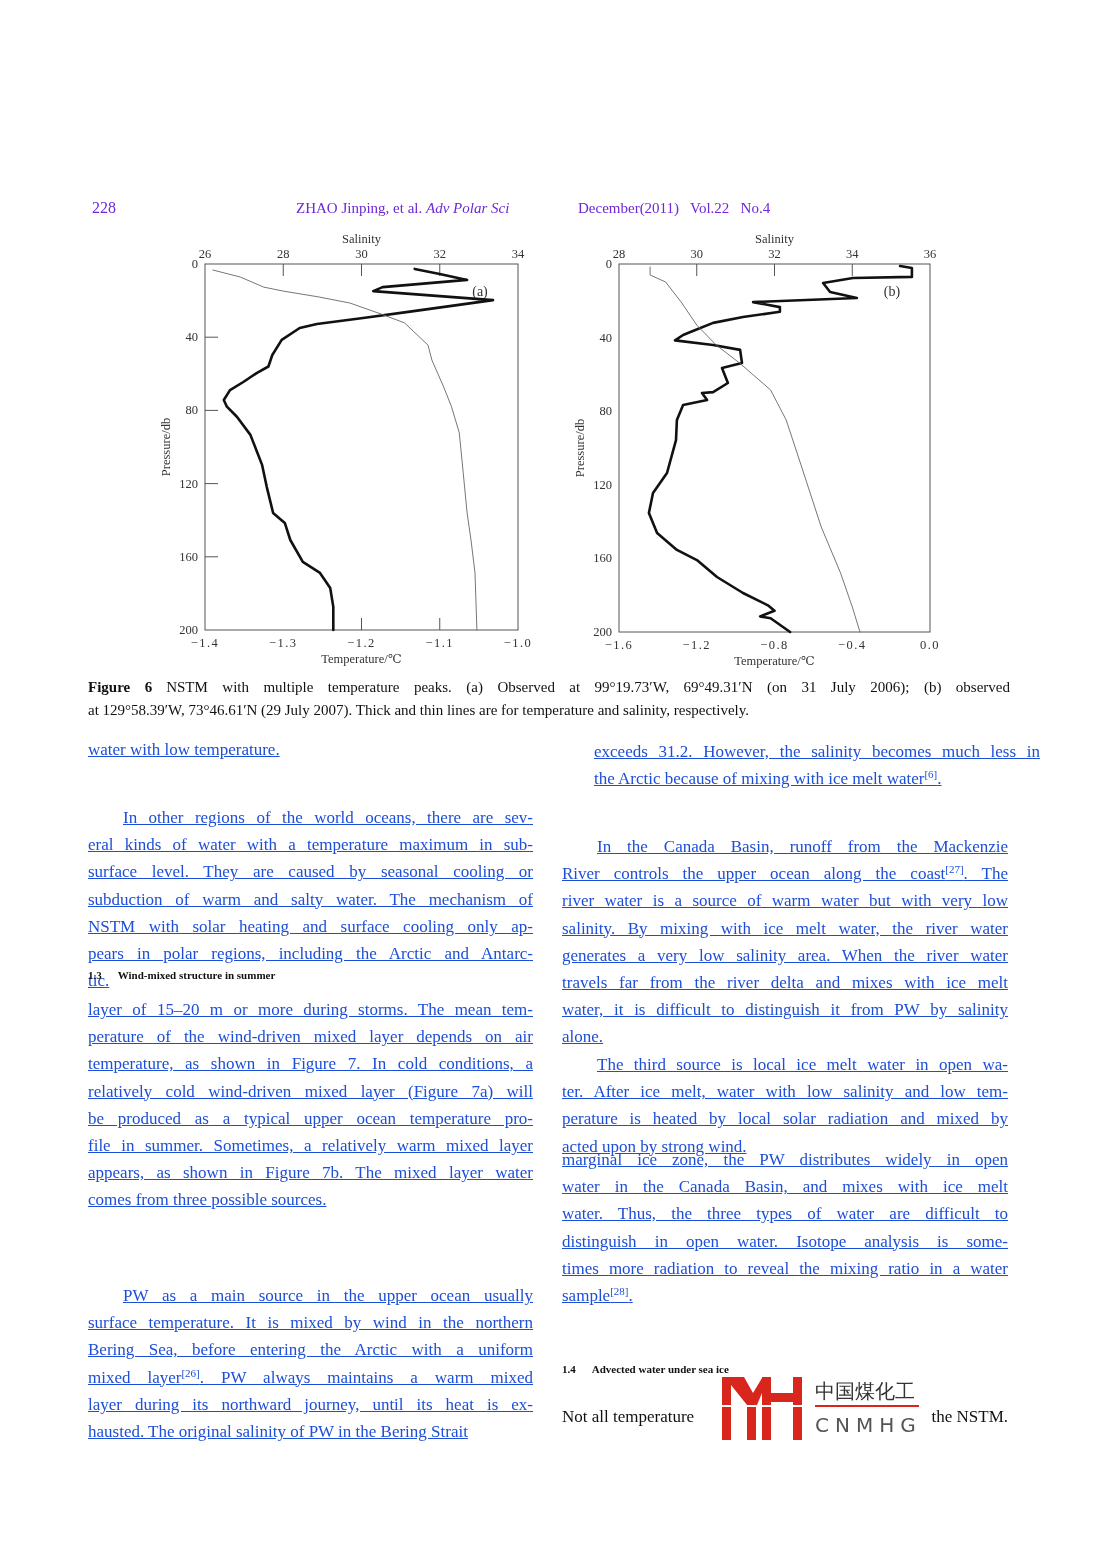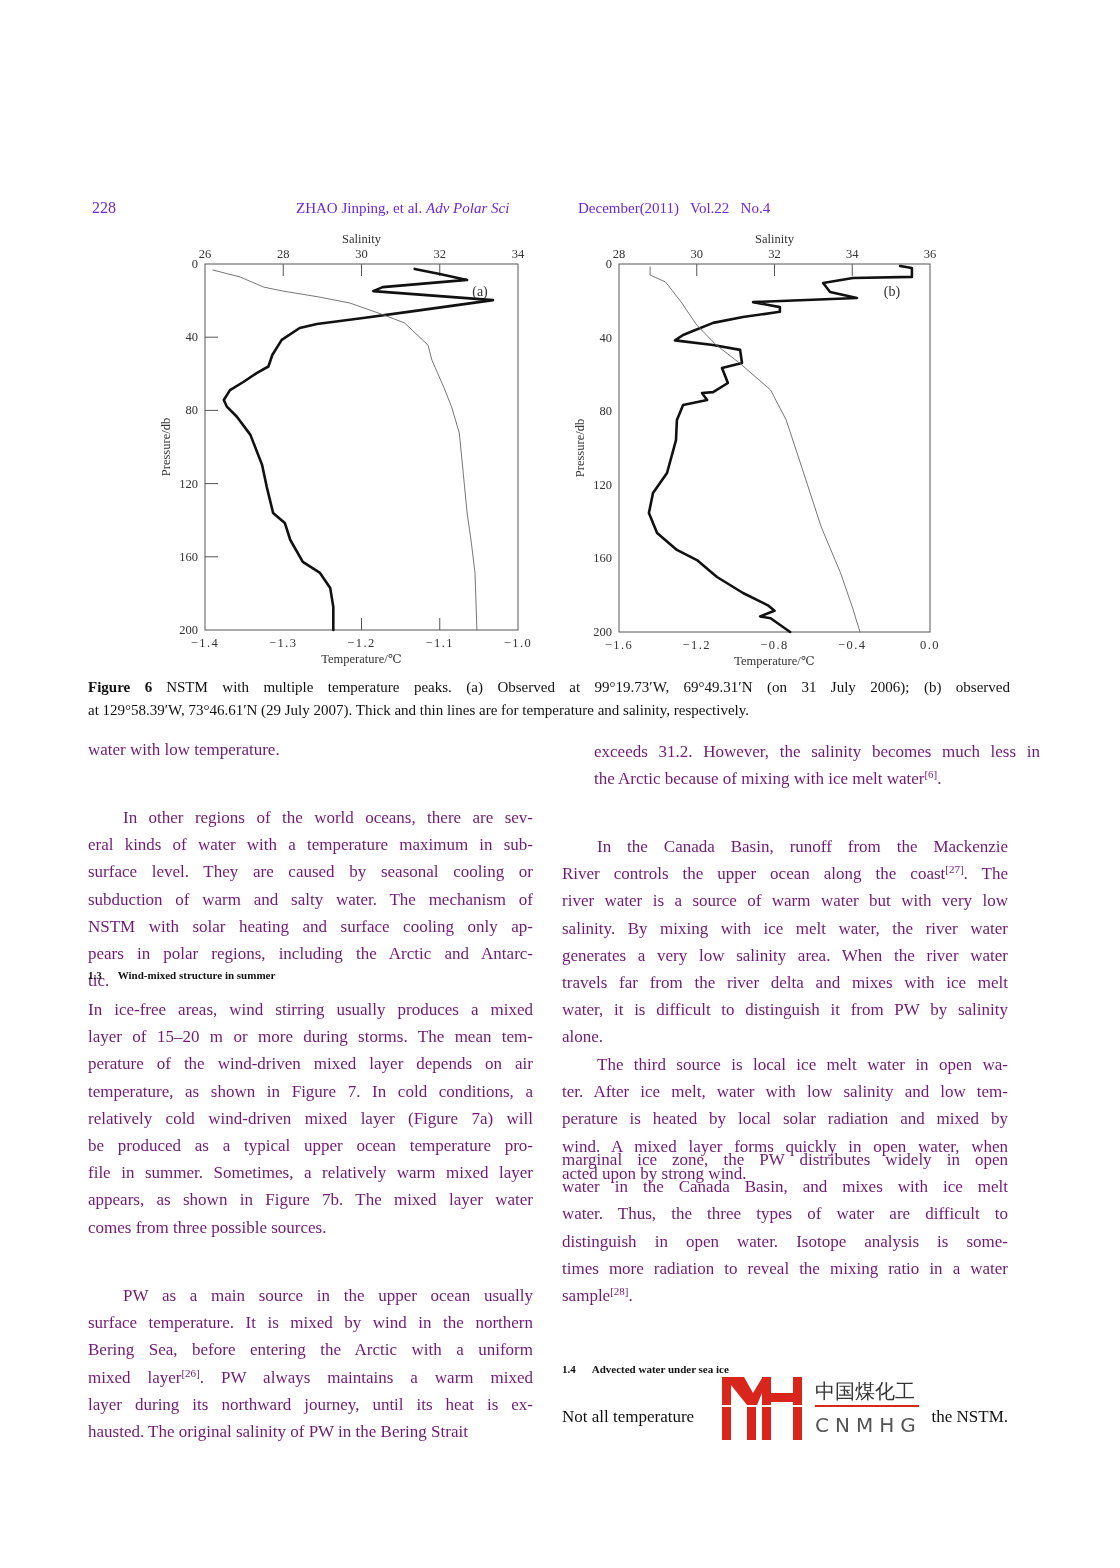--- a/index.html
+++ b/index.html
@@ -10,21 +10,21 @@
   .hdr .it { font-style: italic; }
   
   svg.chart { position: absolute; overflow: visible; }
   svg.chart text { font-family: "Liberation Serif", "DejaVu Serif", serif; fill: #333; }
   
   .caption { position: absolute; left: 88px; top: 676px; width: 922px; font-size: 15px; line-height: 23px; color: #111; }
   .caption .l1 { text-align: justify; text-align-last: justify; white-space: nowrap; }
   .caption .l2 { white-space: nowrap; }
   .caption .fig-label { font-weight: bold; margin-right: 14px; }
   
-  .col { position: absolute; font-size: 17px; line-height: 27.2px; color: #701a75; }
+  .col { position: absolute; font-size: 17px; line-height: 27.2px; color: #1d4ed8; text-decoration: underline; }
   .ln { white-space: nowrap; height: 27.2px; }
   .ln.j { text-align: justify; text-align-last: justify; }
   .ln.ind { padding-left: 35px; margin-top: 41px; }
   .ln sup { font-size: 11px; line-height: 0; vertical-align: 6px; }
   .heading { position: absolute; font-size: 11px; font-weight: bold; line-height: 27.2px; white-space: nowrap; }
   .heading .num { margin-right: 16px; }
   .last-line { position: absolute; font-size: 17px; line-height: 27.2px; white-space: nowrap; }
   .last-line .r { position: absolute; right: 0; top: 0; }
   
   .wm { position: absolute; left: 718px; top: 1374px; width: 215px; height: 72px; }
@@ -118,21 +118,20 @@
     <div class="ln j">surface level.  They are caused by seasonal cooling or</div>
     <div class="ln j">subduction of warm and salty water. The mechanism of</div>
     <div class="ln j">NSTM with solar heating and surface cooling only ap-</div>
     <div class="ln j">pears in polar regions, including the Arctic and Antarc-</div>
     <div class="ln">tic.</div>
   </div>
 <div class="heading" style="left:88px;top:962px;">
   <span class="num">1.3</span><span>Wind-mixed structure in summer</span>
 </div>
 <div class="col" style="left:88px;top:996px;width:445px;">
-    <div class="ln j">In ice-free areas, wind stirring usually produces a mixed</div>
     <div class="ln j">layer of 15–20 m or more during storms. The mean tem-</div>
     <div class="ln j">perature of the wind-driven mixed layer depends on air</div>
     <div class="ln j">temperature, as shown in Figure 7. In cold conditions, a</div>
     <div class="ln j">relatively cold wind-driven mixed layer (Figure 7a) will</div>
     <div class="ln j">be produced as a typical upper ocean temperature pro-</div>
     <div class="ln j">file in summer. Sometimes, a relatively warm mixed layer</div>
     <div class="ln j">appears, as shown in Figure 7b. The mixed layer water</div>
     <div class="ln">comes from three possible sources.</div>
   </div>
 <div class="col" style="left:88px;top:1241px;width:445px;">
@@ -155,21 +154,20 @@
     <div class="ln j">salinity. By mixing with ice melt water, the river water</div>
     <div class="ln j">generates a very low salinity area. When the river water</div>
     <div class="ln j">travels far from the river delta and mixes with ice melt</div>
     <div class="ln j">water, it is difficult to distinguish it from PW by salinity</div>
     <div class="ln">alone.</div>
   </div>
 <div class="col" style="left:562px;top:1010px;width:446px;">
     <div class="ln j ind">The third source is local ice melt water in open wa-</div>
     <div class="ln j">ter. After ice melt, water with low salinity and low tem-</div>
     <div class="ln j">perature is heated by local solar radiation and mixed by</div>
-    <div class="ln j">wind. A mixed layer forms quickly in open water, when</div>
     <div class="ln">acted upon by strong wind.</div>
   </div>
 <div class="col" style="left:562px;top:1146px;width:446px;">
     <div class="ln j">marginal ice zone, the PW distributes widely in open</div>
     <div class="ln j">water in the Canada Basin, and mixes with ice melt</div>
     <div class="ln j">water.  Thus, the three types of water are difficult to</div>
     <div class="ln j">distinguish in open water.  Isotope analysis is some-</div>
     <div class="ln j">times more radiation to reveal the mixing ratio in a water</div>
     <div class="ln">sample<sup>[28]</sup>.</div>
   </div>

